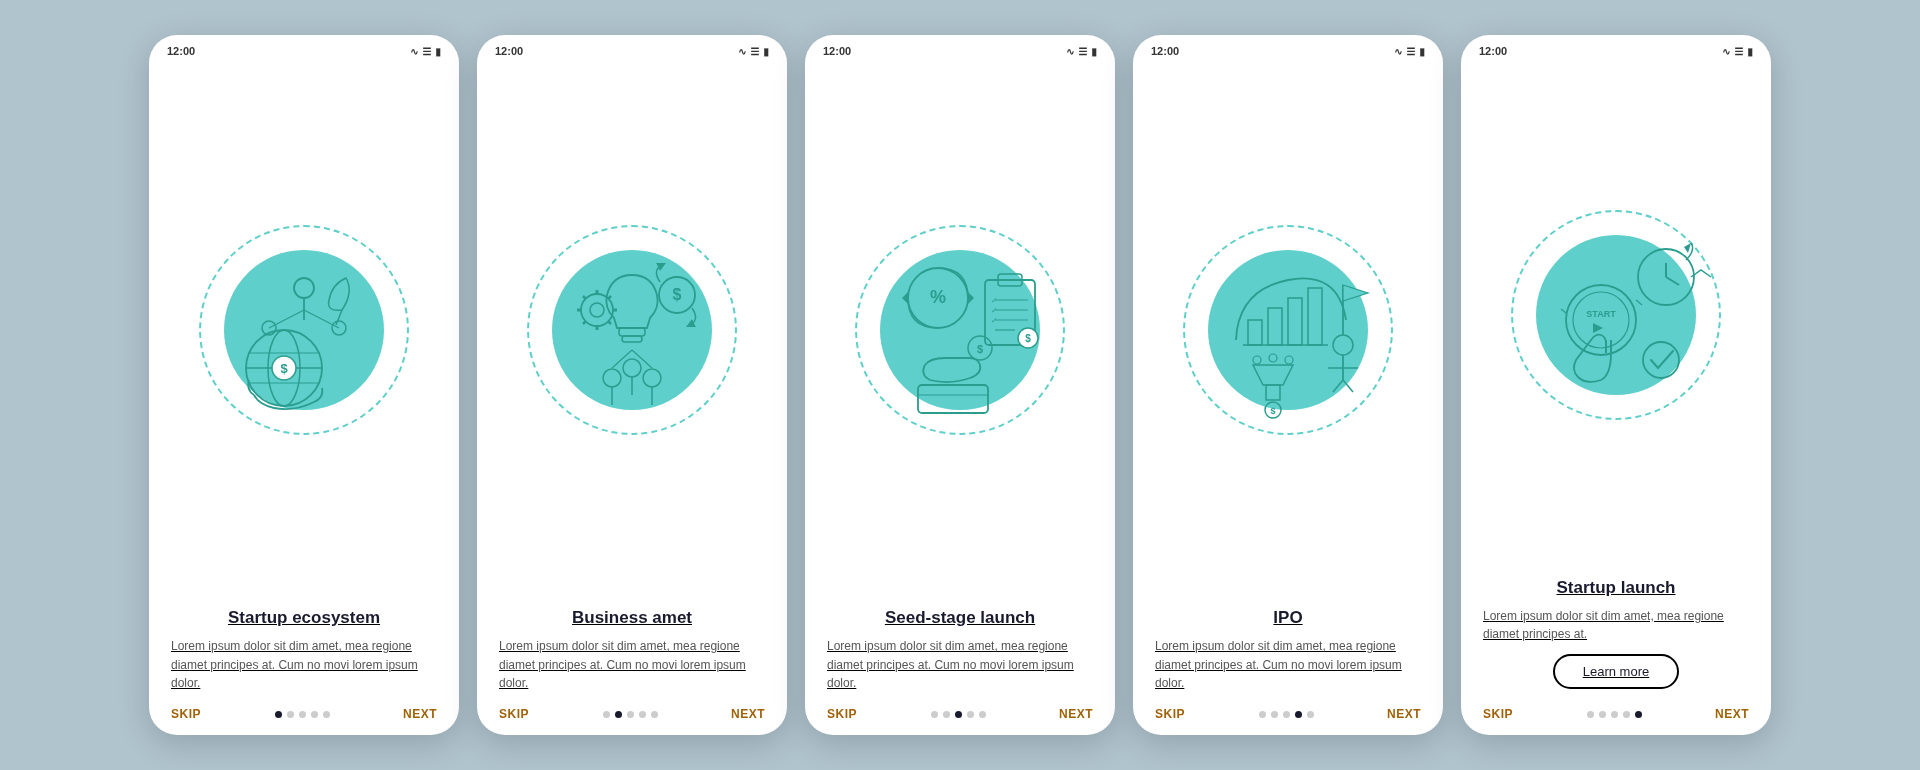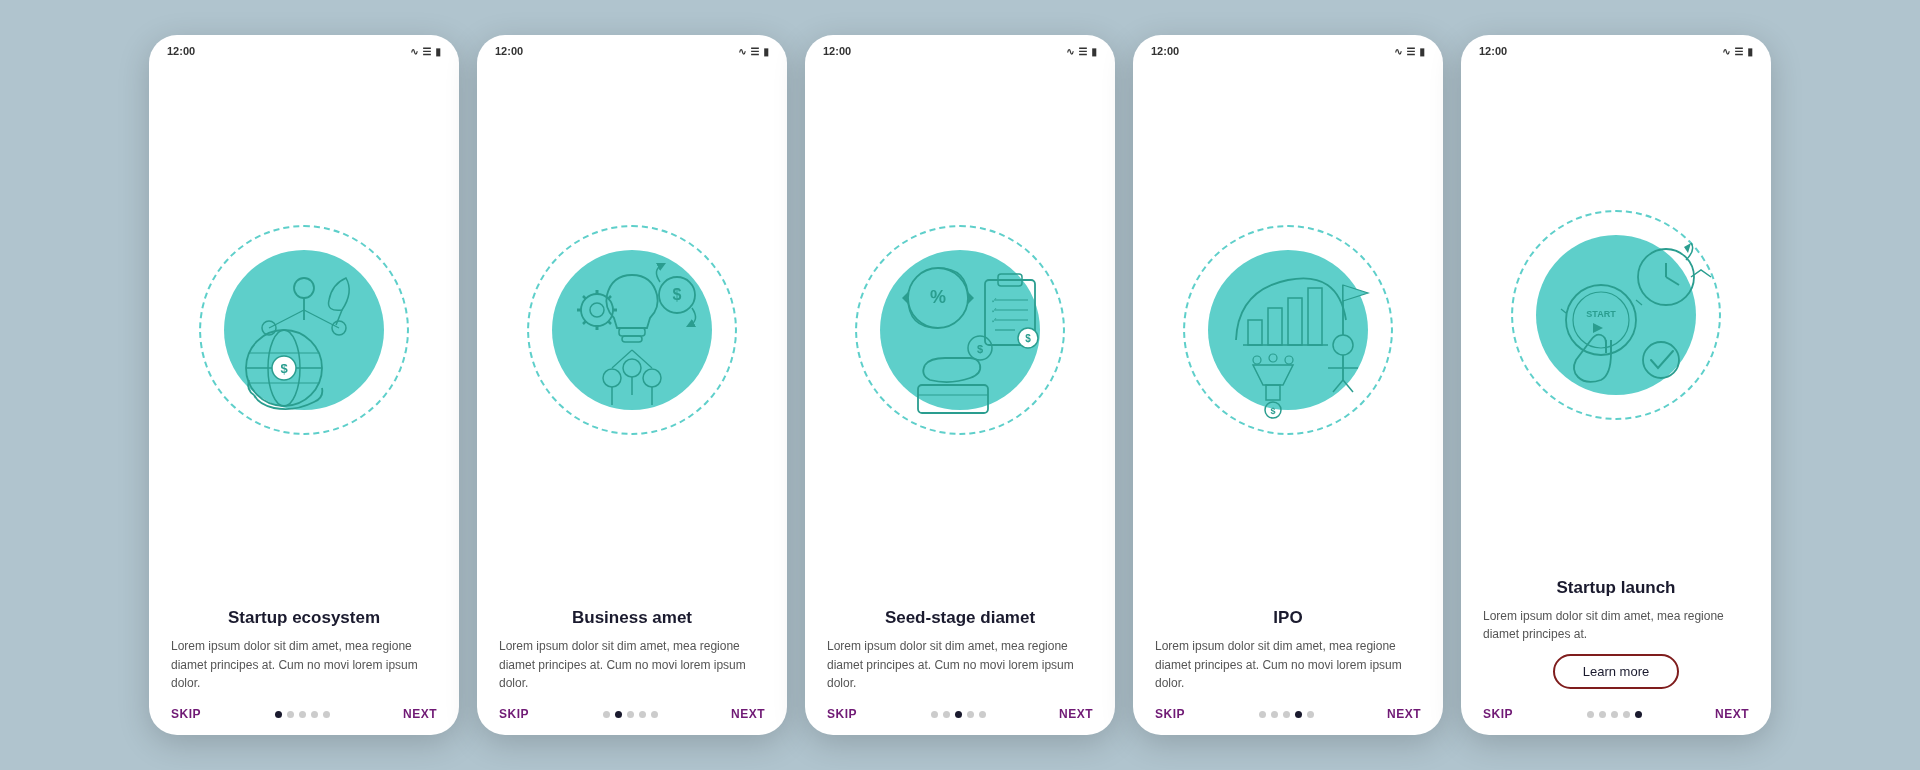--- a/index.html
+++ b/index.html
@@ -94,20 +94,21 @@
       position: relative;
       z-index: 2;
       width: 220px;
       height: 220px;
     }
 
     
     .content-area {
       padding: 8px 22px 6px 22px;
       flex-shrink: 0;
+      text-decoration: underline;
     }
 
     .screen-title {
       font-size: 17px;
       font-weight: 600;
       color: #1a1a2e;
       text-align: center;
       margin-bottom: 8px;
       line-height: 1.3;
     }
@@ -117,21 +118,21 @@
       color: #555;
       line-height: 1.55;
       text-align: left;
     }
 
     
     .learn-more-btn {
       display: block;
       margin: 10px auto 4px auto;
       padding: 8px 28px;
-      border: 2px solid #7f1d1d;
+      border: 2px solid #000000;
       border-radius: 20px;
       background: transparent;
       font-size: 13px;
       font-weight: 500;
       color: #1a1a2e;
       cursor: pointer;
       text-align: center;
       width: fit-content;
     }
 
@@ -140,21 +141,21 @@
       display: flex;
       align-items: center;
       justify-content: space-between;
       padding: 8px 22px 14px 22px;
       flex-shrink: 0;
     }
 
     .nav-skip, .nav-next {
       font-size: 12px;
       font-weight: 700;
-      color: #701a75;
+      color: #a16207;
       letter-spacing: 0.5px;
       cursor: pointer;
       text-transform: uppercase;
     }
 
     .dots {
       display: flex;
       gap: 5px;
       align-items: center;
     }
@@ -337,21 +338,21 @@
 
         <circle cx="130" cy="128" r="12" fill="none" stroke="#2a9d8f" stroke-width="1.5"></circle>
         <text x="130" y="133" text-anchor="middle" font-size="11" fill="#2a9d8f" font-weight="bold">$</text>
 
         <rect x="68" y="165" width="70" height="28" rx="4" fill="none" stroke="#2a9d8f" stroke-width="1.8"></rect>
         <line x1="68" y1="175" x2="138" y2="175" stroke="#2a9d8f" stroke-width="1.2"></line>
       </svg>
     </div>
     <div class="content-area">
       <div class="screen-title">Seed-stage
-diamet</div>
+launch</div>
       <div class="screen-description">Lorem ipsum dolor sit dim amet, mea regione diamet principes at. Cum no movi lorem ipsum dolor.</div>
     </div>
     <div class="bottom-nav">
       <span class="nav-skip">SKIP</span>
       <div class="dots">
         <div class="dot"></div>
         <div class="dot"></div>
         <div class="dot active"></div>
         <div class="dot"></div>
         <div class="dot"></div>

